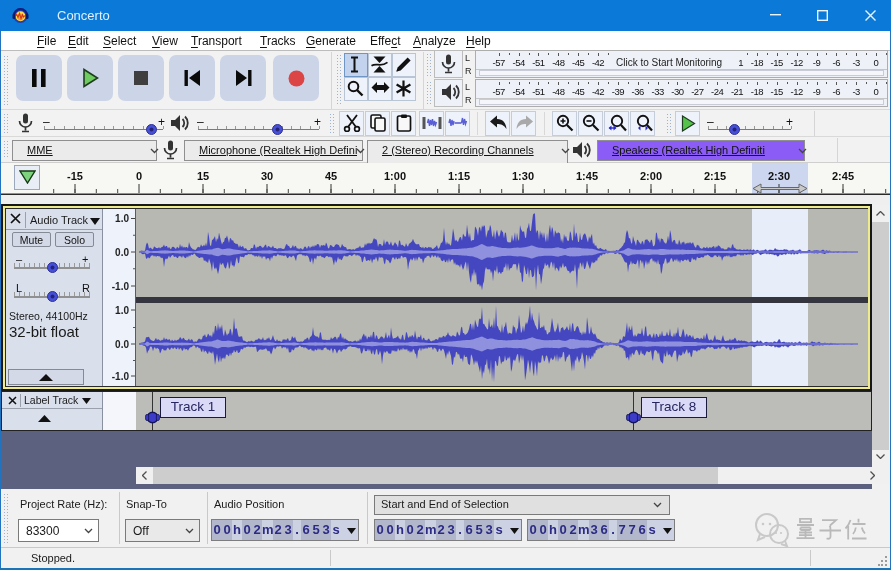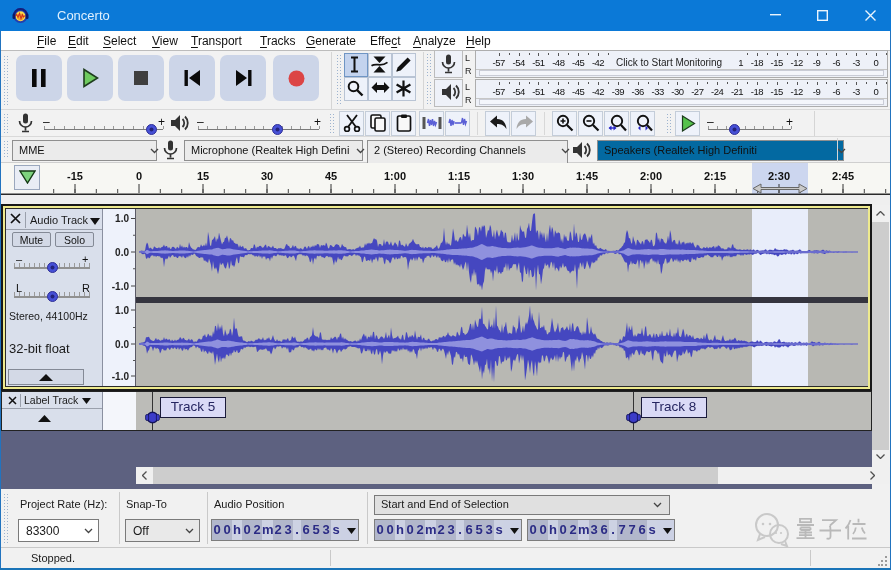--- a/index.html
+++ b/index.html
@@ -7,21 +7,21 @@
 .abs { position:absolute; }
 .titlebar { left:0; top:0; width:891px; height:31px; background:#0b79d7; }
 .title-text { left:57px; top:8px; color:#dff0fe; font-size:13px; }
 .menubar { left:1px; top:31px; width:889px; height:20px; background:#ffffff; font-size:12px; color:#111; }
 .menubar span { position:absolute; top:3px;margin-left:28px; }
 .menubar u { text-decoration:underline; text-underline-offset:2px; }
 .tb-btn { position:absolute; background:#ccd5e8; border-radius:7px; }
 .tool-btn { position:absolute; background:#eef2fa; border:1px solid #b9c4d4; }
 .grip { position:absolute; width:5px; background-image:radial-gradient(circle, #9db3cf 0.8px, transparent 1px); background-size:3px 3px; }
 .combo { position:absolute; background:#ebebeb; border:1px solid #8f8f8f; font-size:11px; color:#111; }
-.combo .ct { position:absolute; left:6px; top:3px; white-space:nowrap; overflow:hidden; }
+.combo .ct { position:absolute; left:14px; top:3px; white-space:nowrap; overflow:hidden;text-decoration:underline; }
 .chev { position:absolute; width:9px; height:6px; }
 .sep-v { position:absolute; width:1px; background:#c9c9c9; }
 .lbl { position:absolute; font-size:11px; color:#1a1a1a; white-space:nowrap; }
 .meter { position:absolute; left:475px; width:413px; height:28px; background:#eef1f8; border:1px solid #adadad; }
 .meter .num { position:absolute; top:6px; font-size:9.5px; color:#111; transform:translateX(-50%); letter-spacing:-0.5px; }
 .meter .tick { position:absolute; top:2px; width:1px; height:3px; background:#555; }
 .meter .hline { position:absolute; left:0; right:0; top:18px; height:1px; background:#c6c6c6; }
 .mini { font-size:9px; color:#222; position:absolute; }
 .panel-btn { position:absolute; background:#d3d9e6; border:1px solid #848a96; text-align:center; color:#111; }
 .digit { display:inline-block; text-align:center; background:#b2b7cb; }
@@ -440,21 +440,21 @@
       <svg class="chev" width="9" height="6">
         <path d="M1 1 L4.5 4.5 L8 1" stroke="#444" stroke-width="1.3" fill="none"></path>
       </svg>
     </span>
   </div>
 <div class="abs" style="left:572px;top:141px"><svg width="20" height="18" viewBox="0 0 20 18">
       <path d="M1 6 h4 l5-5 v16 l-5-5 h-4 Z" fill="#333"></path>
       <path d="M12.5 5 a5.5 5.5 0 0 1 0 8" stroke="#333" stroke-width="1.8" fill="none"></path>
       <path d="M15 2.5 a9 9 0 0 1 0 13" stroke="#333" stroke-width="1.8" fill="none"></path>
     </svg></div>
-<div class="combo" style="left:597px;top:140px;width:247px;height:21px;background:#0369a1">
+<div class="combo" style="left:597px;top:140px;width:208px;height:21px;background:#8b5cf6">
     <span class="ct" style="font-size:11px;max-width:187px">Speakers (Realtek High Definiti</span>
     <span style="position:absolute;right:6px;top:7px">
       <svg class="chev" width="9" height="6">
         <path d="M1 1 L4.5 4.5 L8 1" stroke="#444" stroke-width="1.3" fill="none"></path>
       </svg>
     </span>
   </div>
 <div class="abs" style="left:837px;top:138px;width:1px;height:24px;background:#d5d5d5"></div>
 <div class="abs" style="left:1px;top:163px;width:889px;height:32px;background:#f7f7f3"></div>
 <div class="abs" style="left:752px;top:163px;width:56px;height:31px;background:#ccd6ef"></div>
@@ -595,21 +595,21 @@
 <div class="abs" style="left:69.0px;top:292px;width:1px;height:4px;background:#9a9a9a"></div>
 <div class="abs" style="left:74.0px;top:292px;width:1px;height:4px;background:#9a9a9a"></div>
 <div class="abs" style="left:79.0px;top:292px;width:1px;height:4px;background:#9a9a9a"></div>
 <div class="abs" style="left:84.0px;top:292px;width:1px;height:4px;background:#9a9a9a"></div>
 <div class="abs" style="left:89.0px;top:292px;width:1px;height:4px;background:#9a9a9a"></div>
 <svg class="abs" style="left:47px;top:291px" width="11" height="11">
     <circle cx="5.5" cy="5.5" r="5" fill="#4650d6" stroke="#2f2f96" stroke-width="1"></circle>
     <circle cx="5.5" cy="5.5" r="2" fill="#23237c"></circle>
   </svg>
 <div class="abs lbl" style="left:9px;top:310px;font-size:10.5px">Stereo, 44100Hz</div>
-<div class="abs lbl" style="left:9px;top:341px;font-size:13px">32-bit float</div>
+<div class="abs lbl" style="left:9px;top:323px;font-size:15px">32-bit float</div>
 <div class="panel-btn" style="left:8px;top:369px;width:76px;height:16px;background:#d3d9e6"></div>
 <svg class="abs" style="left:39px;top:374px" width="14" height="7">
     <path d="M7 0 L14 7 H0 Z" fill="#111"></path>
   </svg>
 <div class="abs" style="left:102px;top:209px;width:1px;height:177px;background:#8a90a0"></div>
 <svg class="abs" style="left:102px;top:209px" width="34" height="177" viewBox="0 0 34 177">
     <text x="27" y="13.0" font-size="10" font-weight="bold" fill="#222" text-anchor="end" font-family="Liberation Sans">1.0</text>
     <line x1="29" y1="9.5" x2="34" y2="9.5" stroke="#444" stroke-width="1"></line>
     <text x="27" y="46.5" font-size="10" font-weight="bold" fill="#222" text-anchor="end" font-family="Liberation Sans">0.0</text>
     <line x1="29" y1="43" x2="34" y2="43" stroke="#444" stroke-width="1"></line>
@@ -651,21 +651,21 @@
 <svg class="abs" style="left:38px;top:415px" width="13" height="7">
     <path d="M6.5 0 L13 7 H0 Z" fill="#111"></path>
   </svg>
 <div class="abs" style="left:102px;top:392px;width:1px;height:38px;background:#8a90a0"></div>
 <div class="abs" style="left:152px;top:392px;width:1px;height:38px;background:#333"></div>
 <svg class="abs" style="left:145px;top:409px" width="15" height="17">
     <circle cx="7.5" cy="8.5" r="5.2" fill="#3c3cc8" stroke="#14145a" stroke-width="1.4"></circle>
     <rect x="0.6" y="5.5" width="3" height="6" rx="1.4" fill="#3c3cc8" stroke="#14145a" stroke-width="0.8"></rect>
     <rect x="11.4" y="5.5" width="3" height="6" rx="1.4" fill="#3c3cc8" stroke="#14145a" stroke-width="0.8"></rect>
   </svg>
-<div class="abs" style="left:160px;top:397px;width:66px;height:21px;background:#dadaf6;border:1.5px solid #1a1a3a;font-size:13.5px;color:#252560;text-align:center;line-height:18px">Track 5</div>
+<div class="abs" style="left:160px;top:397px;width:66px;height:21px;background:#dadaf6;border:1.5px solid #1a1a3a;font-size:13.5px;color:#252560;text-align:center;line-height:18px">Track 1</div>
 <div class="abs" style="left:633px;top:392px;width:1px;height:38px;background:#333"></div>
 <svg class="abs" style="left:626px;top:409px" width="15" height="17">
     <circle cx="7.5" cy="8.5" r="5.2" fill="#3c3cc8" stroke="#14145a" stroke-width="1.4"></circle>
     <rect x="0.6" y="5.5" width="3" height="6" rx="1.4" fill="#3c3cc8" stroke="#14145a" stroke-width="0.8"></rect>
     <rect x="11.4" y="5.5" width="3" height="6" rx="1.4" fill="#3c3cc8" stroke="#14145a" stroke-width="0.8"></rect>
   </svg>
 <div class="abs" style="left:641px;top:397px;width:66px;height:21px;background:#dadaf6;border:1.5px solid #1a1a3a;font-size:13.5px;color:#252560;text-align:center;line-height:18px">Track 8</div>
 <div class="abs" style="left:872px;top:205px;width:17px;height:262px;background:#f0f0f0"></div>
 <svg class="abs" style="left:876px;top:211px" width="9" height="5">
     <path d="M0.5 4.5 L4.5 0.5 L8.5 4.5" stroke="#505050" stroke-width="1.3" fill="none"></path>

